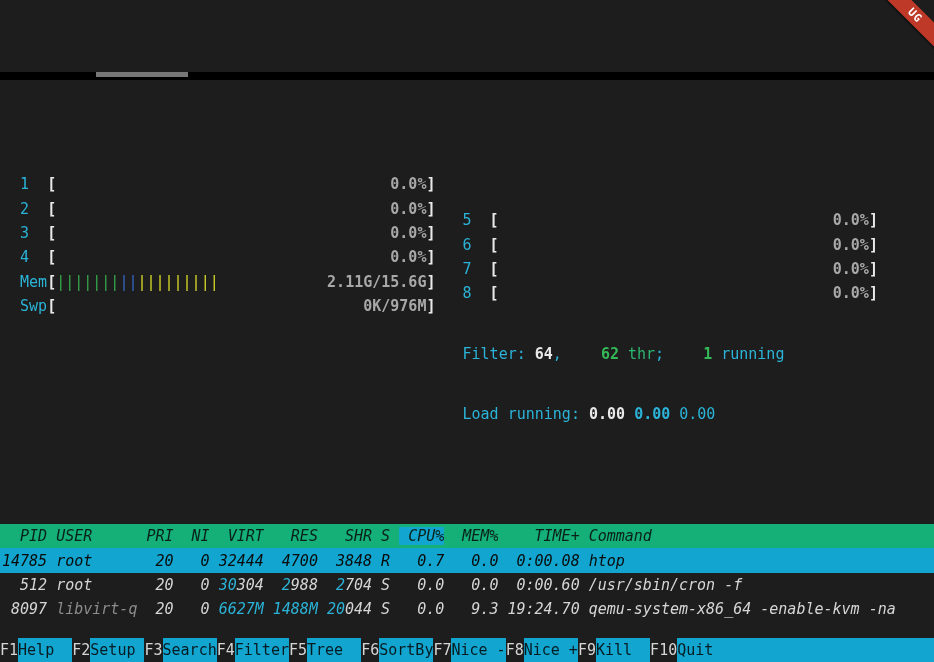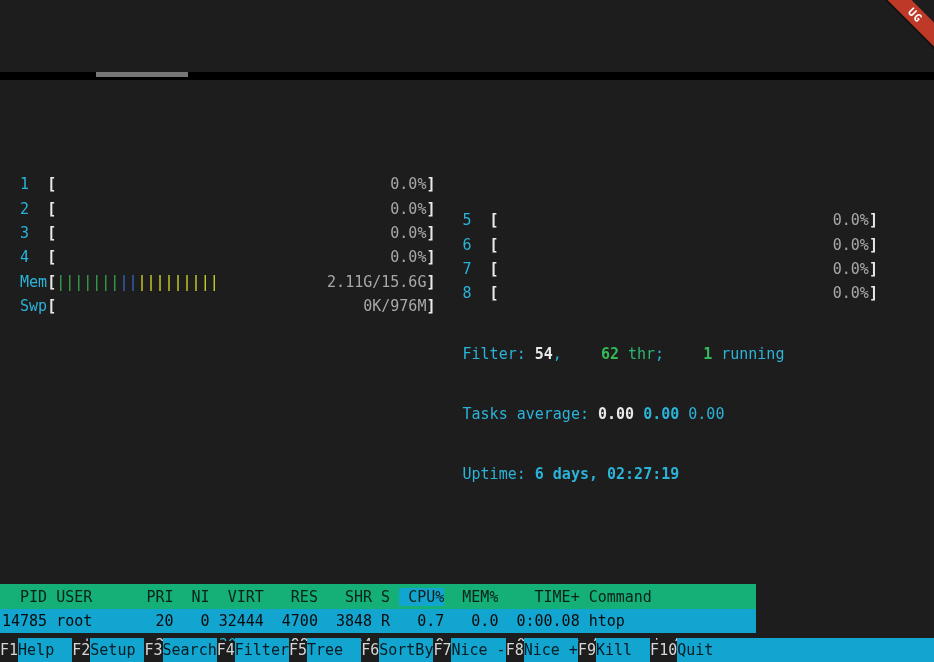--- a/index.html
+++ b/index.html
@@ -27,27 +27,27 @@
     box-shadow:0 2px 0 rgba(0,0,0,0.35);
   }
   .line{height:24.35px;display:flex;align-items:center;}
   .toppane{display:flex;padding-left:calc(2px + 2ch);margin-top:20px;}
   .col{width:46ch;}
   .col-right{margin-left:3ch;}
   .meter{display:flex;width:46ch;}
   .mlabel{width:3ch;color:var(--cyan);}
   .bracket{color:var(--bright);font-weight:bold;}
   .mfill{flex:1;}
-  .mval{color:var(--meterval);}
+  .mval{color:var(--meterval);font-weight:bold;}
   .pipe-g{color:var(--pipegreen);} .pipe-b{color:var(--pipeblue);} .pipe-y{color:var(--pipeyellow);}
   .t-cyan{color:var(--cyan);} .t-bold-white{color:var(--bright);font-weight:bold;}
   .t-bold-green{color:var(--greennum);font-weight:bold;margin-left:30px;} .t-green{color:var(--green);}
   .t-bold-cyan{color:var(--cyan);font-weight:bold;}
   .table{margin-top:26px;}
-  .prow{display:flex;height:24.35px;align-items:center;padding-left:2px;width:756px;}
+  .prow{display:flex;height:24.35px;align-items:center;padding-left:2px;width:934px;font-style:italic;}
   .prow .cell{flex:none;overflow:hidden;margin-right:1ch;}
   .prow .cell.r{text-align:right;}
   .prow .cell.cmd{flex:1;margin-right:0;}
   .header-row{background:var(--headerbg);color:#0a2018;}
   .header-row .cell.sortcol{background:var(--selbg);}
   .selected{background:var(--selbg);}
   .selected .cell, .selected .cell span{color:var(--seltext) !important;}
   .cell .hi{color:var(--cyan);}
   .cell .lo{color:var(--white);}
   .cell.dim{color:var(--dim);}
@@ -68,27 +68,24 @@
 
 <div class="ribbon">
   <span>UG</span>
 </div>
 
 <div class="toppane">
   <div class="col col-left" id="col-left"><div class="line meter"><span class="mlabel">1</span><span class="bracket">[</span><span class="mfill"></span><span class="mval">0.0%</span><span class="bracket">]</span></div><div class="line meter"><span class="mlabel">2</span><span class="bracket">[</span><span class="mfill"></span><span class="mval">0.0%</span><span class="bracket">]</span></div><div class="line meter"><span class="mlabel">3</span><span class="bracket">[</span><span class="mfill"></span><span class="mval">0.0%</span><span class="bracket">]</span></div><div class="line meter"><span class="mlabel">4</span><span class="bracket">[</span><span class="mfill"></span><span class="mval">0.0%</span><span class="bracket">]</span></div><div class="line meter"><span class="mlabel">Mem</span><span class="bracket">[</span><span class="pipe-g">|||||||</span><span class="pipe-b">||</span><span class="pipe-y">|||||||||</span><span class="mfill"></span><span class="mval">2.11G/15.6G</span><span class="bracket">]</span></div><div class="line meter"><span class="mlabel">Swp</span><span class="bracket">[</span><span class="mfill"></span><span class="mval">0K/976M</span><span class="bracket">]</span></div></div>
   <div class="col col-right">
     <div id="col-right-meters"><div class="line meter"><span class="mlabel">5</span><span class="bracket">[</span><span class="mfill"></span><span class="mval">0.0%</span><span class="bracket">]</span></div><div class="line meter"><span class="mlabel">6</span><span class="bracket">[</span><span class="mfill"></span><span class="mval">0.0%</span><span class="bracket">]</span></div><div class="line meter"><span class="mlabel">7</span><span class="bracket">[</span><span class="mfill"></span><span class="mval">0.0%</span><span class="bracket">]</span></div><div class="line meter"><span class="mlabel">8</span><span class="bracket">[</span><span class="mfill"></span><span class="mval">0.0%</span><span class="bracket">]</span></div></div>
     <div class="line">
-      <span class="t-cyan">Filter: </span><span class="t-bold-white">54</span><span class="t-cyan">, </span><span class="t-bold-green">62</span><span class="t-green"> thr</span><span class="t-cyan">; </span><span class="t-bold-green">1</span><span class="t-cyan"> running</span>
+      <span class="t-cyan">Filter: </span><span class="t-bold-white">64</span><span class="t-cyan">, </span><span class="t-bold-green">62</span><span class="t-green"> thr</span><span class="t-cyan">; </span><span class="t-bold-green">1</span><span class="t-cyan"> running</span>
     </div>
     <div class="line">
-      <span class="t-cyan">Tasks average: </span><span class="t-bold-white">0.00 </span><span class="t-bold-cyan">0.00 </span><span class="t-cyan">0.00</span>
-    </div>
-    <div class="line">
-      <span class="t-cyan">Uptime: </span><span class="t-bold-cyan">6 days, 02:27:19</span>
+      <span class="t-cyan">Load running: </span><span class="t-bold-white">0.00 </span><span class="t-bold-cyan">0.00 </span><span class="t-cyan">0.00</span>
     </div>
   </div>
 </div>
 
 <div class="table" id="ptable"><div class="prow header-row"><span class="cell r" style="width: 5ch;">PID</span><span class="cell " style="width: 9ch;">USER</span><span class="cell r" style="width: 3ch;">PRI</span><span class="cell r" style="width: 3ch;">NI</span><span class="cell r" style="width: 5ch;">VIRT</span><span class="cell r" style="width: 5ch;">RES</span><span class="cell r" style="width: 5ch;">SHR</span><span class="cell " style="width: 1ch;">S</span><span class="cell r sortcol" style="width: 5ch;">CPU%</span><span class="cell r" style="width: 5ch;">MEM%</span><span class="cell r" style="width: 8ch;">TIME+</span><span class="cell  cmd">Command</span></div><div class="prow selected"><span class="cell r" style="width: 5ch;">14785</span><span class="cell " style="width: 9ch;">root</span><span class="cell r" style="width: 3ch;">20</span><span class="cell r" style="width: 3ch;">0</span><span class="cell r" style="width: 5ch;">32444</span><span class="cell r" style="width: 5ch;">4700</span><span class="cell r" style="width: 5ch;">3848</span><span class="cell " style="width: 1ch;">R</span><span class="cell r" style="width: 5ch;">0.7</span><span class="cell r" style="width: 5ch;">0.0</span><span class="cell r" style="width: 8ch;">0:00.08</span><span class="cell  cmd">htop</span></div><div class="prow"><span class="cell r" style="width: 5ch;">512</span><span class="cell " style="width: 9ch;">root</span><span class="cell r" style="width: 3ch;">20</span><span class="cell r" style="width: 3ch;">0</span><span class="cell r" style="width: 5ch;"><span class="hi">30</span><span class="lo">304</span></span><span class="cell r" style="width: 5ch;"><span class="hi">2</span><span class="lo">988</span></span><span class="cell r" style="width: 5ch;"><span class="hi">2</span><span class="lo">704</span></span><span class="cell " style="width: 1ch;">S</span><span class="cell r" style="width: 5ch;">0.0</span><span class="cell r" style="width: 5ch;">0.0</span><span class="cell r" style="width: 8ch;">0:00.60</span><span class="cell  cmd">/usr/sbin/cron -f</span></div><div class="prow"><span class="cell r" style="width: 5ch;">8097</span><span class="cell dim" style="width: 9ch;">libvirt-q</span><span class="cell r" style="width: 3ch;">20</span><span class="cell r" style="width: 3ch;">0</span><span class="cell r" style="width: 5ch;"><span class="hi">6627M</span></span><span class="cell r" style="width: 5ch;"><span class="hi">1488M</span></span><span class="cell r" style="width: 5ch;"><span class="hi">20</span><span class="lo">044</span></span><span class="cell " style="width: 1ch;">S</span><span class="cell r" style="width: 5ch;">0.0</span><span class="cell r" style="width: 5ch;">9.3</span><span class="cell r" style="width: 8ch;">19:24.70</span><span class="cell  cmd">qemu-system-x86_64 -enable-kvm -na</span></div></div>
 
 <div class="fbar" id="fbar"><div class="fkey"><span class="fknum">F1</span><span class="fklabel">Help  </span></div><div class="fkey"><span class="fknum">F2</span><span class="fklabel">Setup </span></div><div class="fkey"><span class="fknum">F3</span><span class="fklabel">Search</span></div><div class="fkey"><span class="fknum">F4</span><span class="fklabel">Filter</span></div><div class="fkey"><span class="fknum">F5</span><span class="fklabel">Tree  </span></div><div class="fkey"><span class="fknum">F6</span><span class="fklabel">SortBy</span></div><div class="fkey"><span class="fknum">F7</span><span class="fklabel">Nice -</span></div><div class="fkey"><span class="fknum">F8</span><span class="fklabel">Nice +</span></div><div class="fkey"><span class="fknum">F9</span><span class="fklabel">Kill  </span></div><div class="fkey"><span class="fknum">F10</span><span class="fklabel">Quit</span></div><div class="ffill"></div></div>
 
 
 

